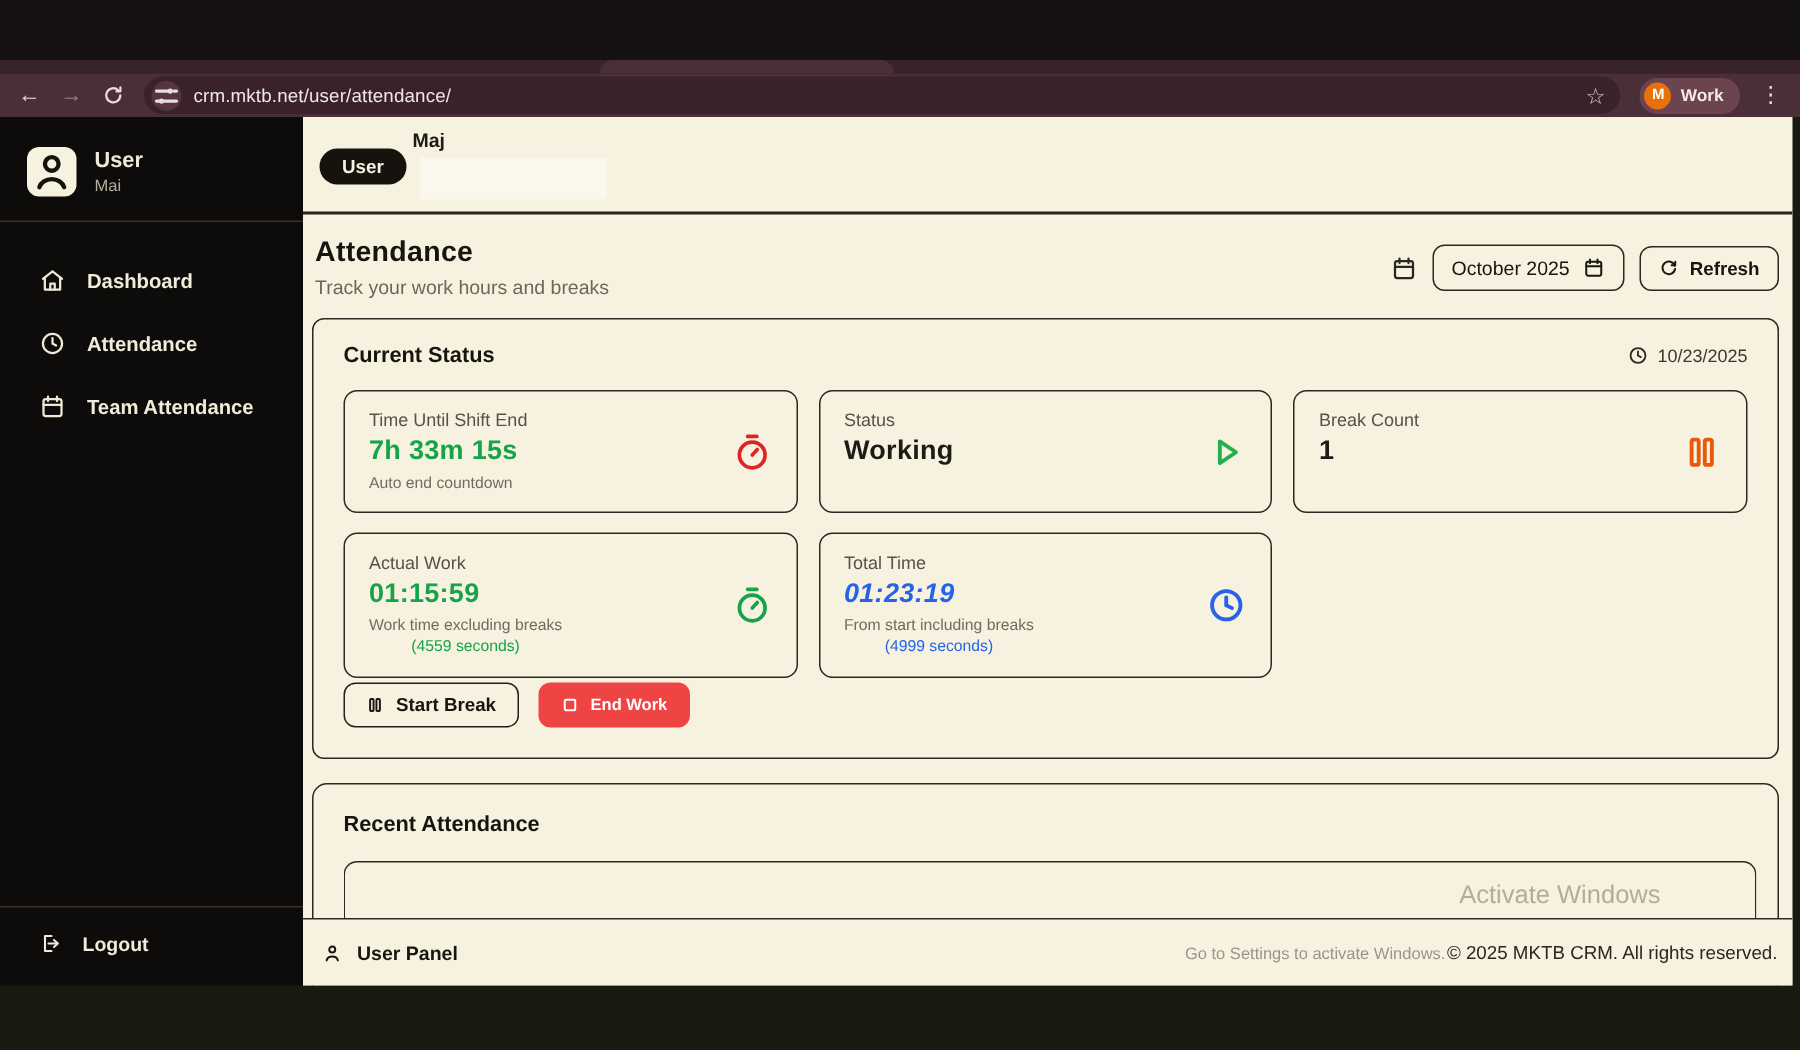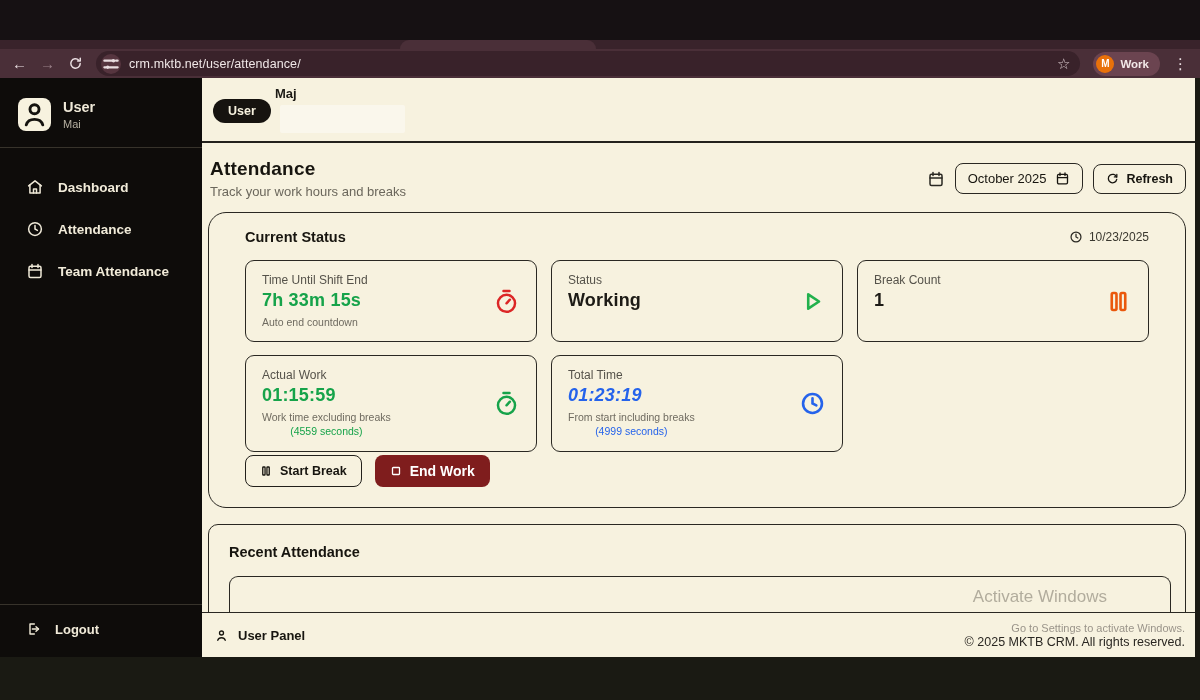--- a/index.html
+++ b/index.html
@@ -49,47 +49,47 @@
   .page-head { display:flex; justify-content:space-between; align-items:flex-start; margin:5px 0 13px 2px; }
   .page-title { font-size:19px; font-weight:bold; color:#17150f; letter-spacing:.2px; }
   .page-sub { font-size:13px; color:#6b675c; margin-top:4px; }
   .head-right { display:flex; align-items:center; gap:10px; margin-top:5px; }
   .cal-loose { width:18px; height:18px; color:#2a2822; }
   .month-box { display:flex; align-items:center; gap:9px; border:1.6px solid #2a2822; border-radius:8px; padding:7px 12px; font-size:13px; color:#17150f; background:transparent; cursor:pointer; }
   .month-box .icn { width:15px; height:15px; color:#17150f; }
   .refresh-btn { display:flex; align-items:center; gap:7px; border:1.6px solid #2a2822; border-radius:8px; padding:7px 12px; font-size:12.5px; font-weight:bold; color:#17150f; background:transparent; cursor:pointer; }
   .refresh-btn .icn { width:13px; height:13px; }
 
-  .status-card { border:1.6px solid #2a2822; border-radius:18px; padding:16px 36px 20px; }
+  .status-card { border:1.6px solid #2a2822; border-radius:8px; padding:16px 20px 20px; }
   .card-head { display:flex; justify-content:space-between; align-items:center; margin-bottom:15px; }
   .card-title { font-size:14.5px; font-weight:bold; color:#17150f; }
   .card-date { display:flex; align-items:center; gap:6px; font-size:12px; color:#3a382f; }
   .card-date .icn { width:14px; height:14px; color:#2a2822; }
 
   .tiles { display:grid; grid-template-columns:repeat(3,1fr); gap:13px 14px; }
   .tile { border:1.6px solid #2a2822; border-radius:9px; padding:12px 16px; display:flex; justify-content:space-between; align-items:stretch; min-height:76px; }
   .tile-label { font-size:12px; color:#55524a; }
   .tile-value { font-size:18px; font-weight:bold; color:#1d1b16; margin-top:3px; letter-spacing:.2px; }
   .tile-sub { font-size:10.5px; color:#6f6b60; margin-top:4px; line-height:1.35; }
   .tile-seconds { font-size:10.5px; line-height:1.35;text-align:center; }
   .tile-icon { width:27px; height:27px; align-self:center; flex:none; }
 
   .actions { display:flex; gap:13px; margin-top:3px; }
   .btn-outline { display:flex; align-items:center; gap:8px; border:1.7px solid #22201b; border-radius:8px; padding:7px 14px; font-size:12.5px; font-weight:bold; color:#17150f; background:transparent; cursor:pointer; }
   .btn-outline .icn { width:12px; height:12px; }
-  .btn-danger { display:flex; align-items:center; gap:8px; border:none; border-radius:8px; padding:8px 15px; font-size:14px; font-weight:bold; color:#fff; background:#7f1d1d; cursor:pointer; }
+  .btn-danger { display:flex; align-items:center; gap:8px; border:none; border-radius:8px; padding:8px 15px; font-size:11px; font-weight:bold; color:#fff; background:#ef4444; cursor:pointer; }
   .btn-danger .icn { width:12px; height:12px; }
 
   .recent-card { border:1.6px solid #2a2822; border-radius:10px; margin-top:16px; padding:19px 14px 0 20px; height:150px; }
   .recent-inner { margin-top:16px; border:1.6px solid #2a2822; border-bottom:none; border-radius:9px 9px 0 0; height:40px; }
 
   .footer { position:absolute; left:0; right:0; bottom:0; height:45px; background:#f7f2df; border-top:1.6px solid #2a2822; display:flex; align-items:center; justify-content:space-between; padding:0 10px 0 12px; z-index:5; }
   .footer-left { display:flex; align-items:center; gap:9px; font-size:13px; font-weight:600; color:#17150f; }
   .footer-left .icn { width:15px; height:15px; color:#17150f; }
-  .footer-right { display:flex; flex-direction:column; align-items:flex-end; justify-content:center; gap:1px; }
+  .footer-right { display:flex; align-items:flex-end; justify-content:center; gap:1px; }
   .activate-sub { font-size:11px; color:#9a948a; }
   .copyright { font-size:12.5px; color:#2a2722; }
   .activate-main { position:absolute; right:88px; bottom:50px; font-size:17px; color:rgba(120,114,102,.55); z-index:6; }
 
   .icn { display:inline-block; }
   svg { display:block; width:100%; height:100%; }
 </style>
 </head>
 <body>
 

